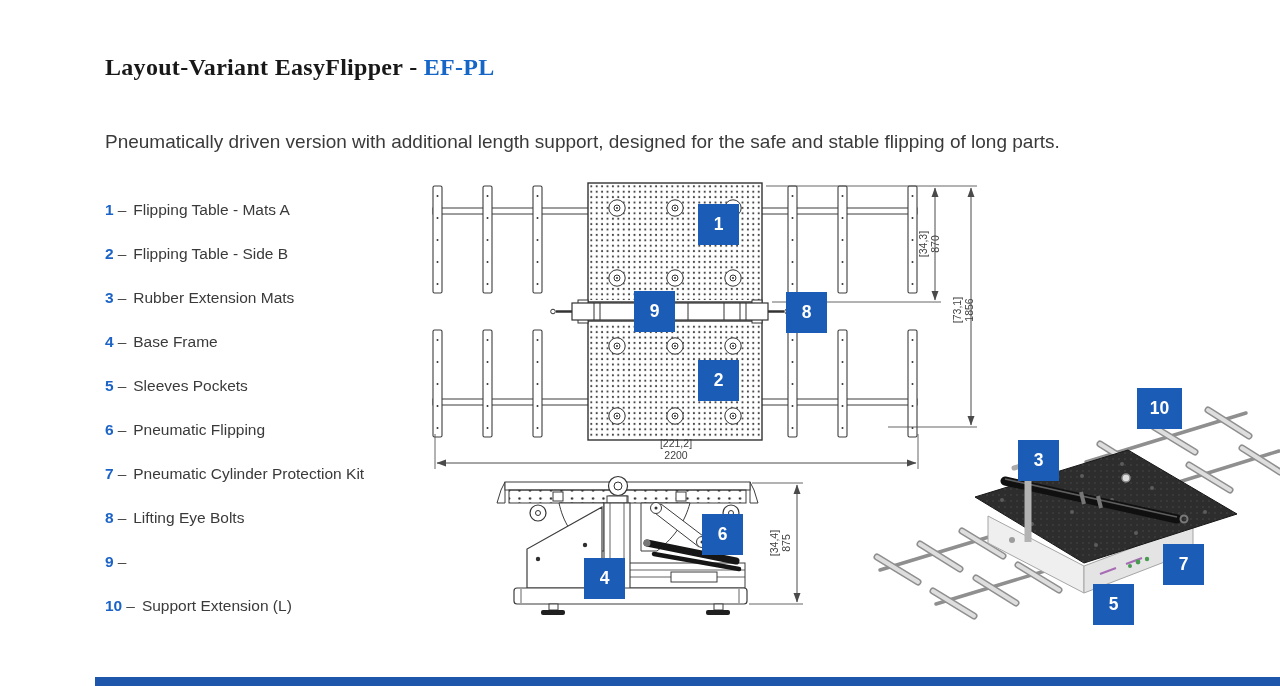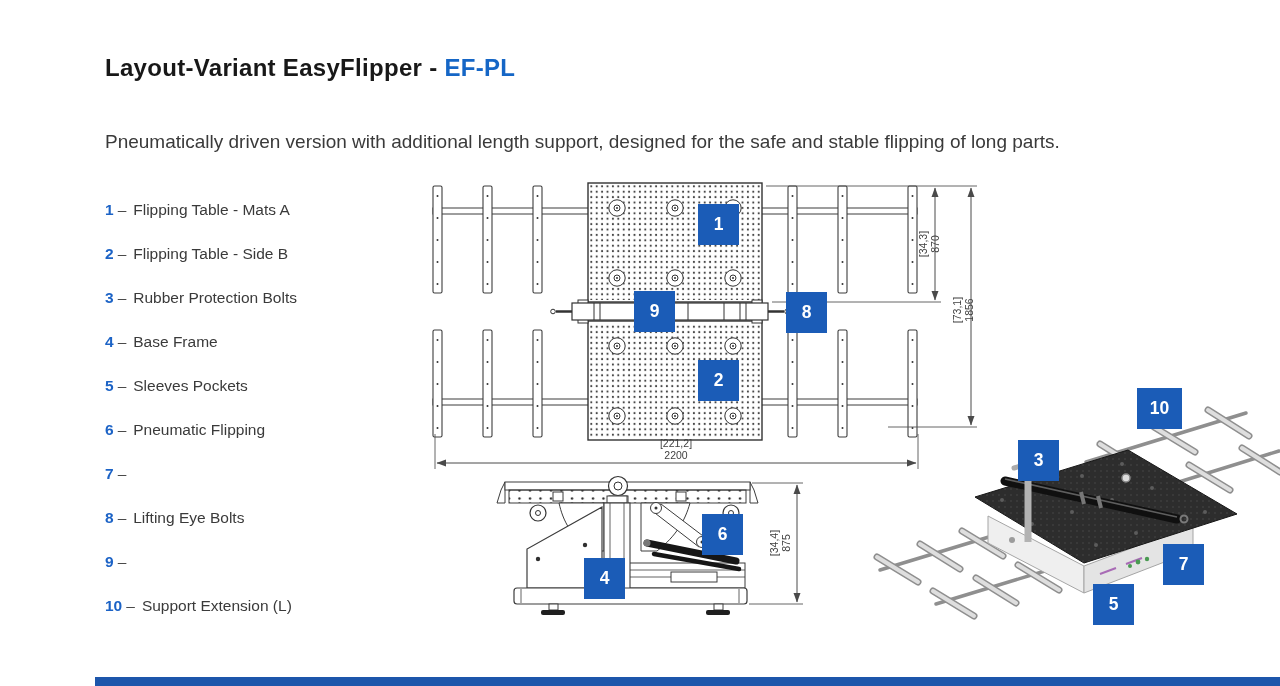--- a/index.html
+++ b/index.html
@@ -3,21 +3,21 @@
 <meta charset="utf-8">
 <style>
   html,body{margin:0;padding:0;}
   body{
     width:1280px;height:686px;position:relative;overflow:hidden;
     background:#ffffff;font-family:"Liberation Sans",sans-serif;
     --accent:#1566c6; --badge:#1b5cb7; --footer:#1d56ab;
   }
   .page-title{
     position:absolute;left:105px;top:38px;
-    font-size:24px;font-weight:bold;color:#181818;letter-spacing:.3px;
+    font-size:24px;font-weight:bold;color:#181818;letter-spacing:.3px;font-family:Liberation Serif, serif;
   }
   .page-title .accent{color:var(--accent);}
   .subtitle{
     position:absolute;left:105px;top:112px;
     font-size:19px;color:#3a3a3a;
   }
   .parts{position:absolute;left:105px;top:188px;z-index:4;}
   .part{height:44px;display:flex;align-items:center;font-size:15.5px;color:#3a3a3a;white-space:pre;}
   .part .num{color:#1c63c6;font-weight:bold;margin-right:4px;}
   .part .sep{margin-right:7px;color:#4a4a4a;}
@@ -45,25 +45,25 @@
 </head>
 <body style="--accent: #1566c6; --badge: #1b5cb7; --footer: #1d56ab;">
 
 <h1 class="page-title"><span>Layout-Variant EasyFlipper - </span><span class="accent">EF-PL</span></h1>
 
 <p class="subtitle">Pneumatically driven version with additional length support, designed for the safe and stable flipping of long parts.</p>
 
 <div class="parts">
   <div class="part"><span class="num">1</span><span class="sep">–</span><span>Flipping Table - Mats A</span></div>
   <div class="part"><span class="num">2</span><span class="sep">–</span><span>Flipping Table - Side B</span></div>
-  <div class="part"><span class="num">3</span><span class="sep">–</span><span>Rubber Protection Bolts</span></div>
+  <div class="part"><span class="num">3</span><span class="sep">–</span><span>Rubber Extension Mats</span></div>
   <div class="part"><span class="num">4</span><span class="sep">–</span><span>Base Frame</span></div>
   <div class="part"><span class="num">5</span><span class="sep">–</span><span>Sleeves Pockets</span></div>
   <div class="part"><span class="num">6</span><span class="sep">–</span><span>Pneumatic Flipping</span></div>
-  <div class="part"><span class="num">7</span><span class="sep">–</span></div>
+  <div class="part"><span class="num">7</span><span class="sep">–</span><span>Pneumatic Cylinder Protection Kit</span></div>
   <div class="part"><span class="num">8</span><span class="sep">–</span><span>Lifting Eye Bolts</span></div>
   <div class="part"><span class="num">9</span><span class="sep">–</span></div>
   <div class="part"><span class="num">10</span><span class="sep">–</span><span>Support Extension (L)</span></div>
 </div>
 
 <svg id="svg-ortho" class="fig-svg" viewBox="425 175 565 445" xmlns="http://www.w3.org/2000/svg">
   <defs>
     <pattern id="pdots" width="5.4" height="5.4" patternUnits="userSpaceOnUse">
       <circle cx="2.7" cy="2.7" r="1.05" fill="#2f2f2f"></circle>
     </pattern>

